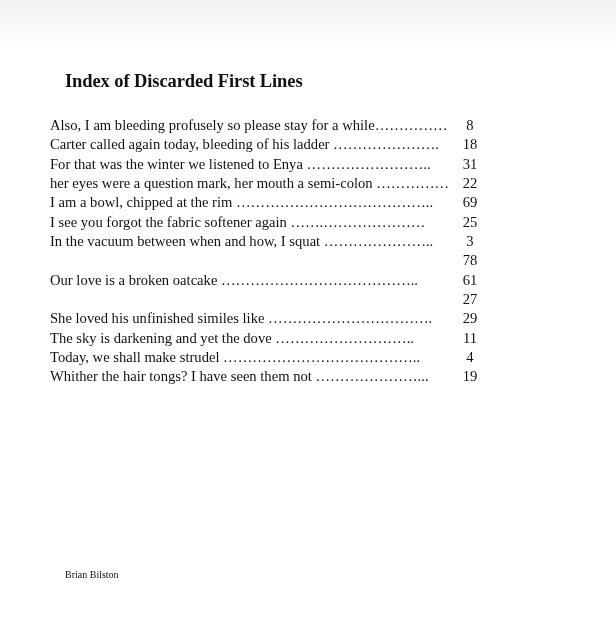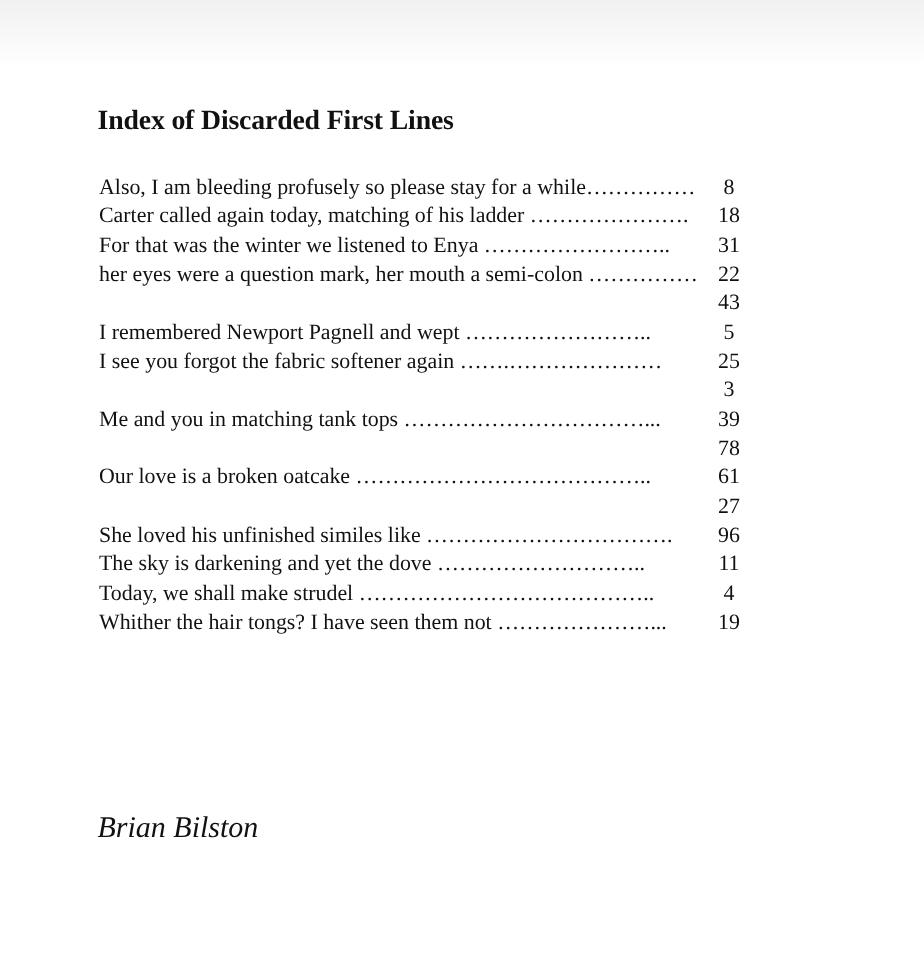--- a/index.html
+++ b/index.html
@@ -30,21 +30,21 @@
       position: absolute;
       left: 65px;
       top: 71px;
       font-size: 18.5px;
       font-weight: bold;
       letter-spacing: -0.1px;
       white-space: nowrap;
     }
     .index-list {
       position: absolute;
-      left: 66px;
+      left: 50px;
       top: 116px;
       width: 440px;
       margin: 0;
       padding: 0;
       list-style: none;
     }
     .entry {
       position: relative;
       height: 19.35px;
       font-size: 14.6px;
@@ -59,82 +59,75 @@
     .entry-page {
       position: absolute;
       right: 0;
       top: 0;
       width: 40px;
       text-align: center;
     }
     .author {
       position: absolute;
       left: 65px;
-      top: 541px;
-      font-size: 20px;
-      font-style: italic;
+      top: 569px;
+      font-size: 10px;
       white-space: nowrap;
     }
   </style>
 </head>
 <body>
 
 <div class="top-shade"></div>
 
 <div class="page">
   <div class="title">Index of Discarded First Lines</div>
 
   <ul class="index-list">
     <li class="entry">
       <span class="entry-text">Also, I am bleeding profusely so please stay for a while……………</span>
       <span class="entry-page">8</span>
     </li>
     <li class="entry">
-      <span class="entry-text">Carter called again today, matching of his ladder ………………….</span>
+      <span class="entry-text">Carter called again today, bleeding of his ladder ………………….</span>
       <span class="entry-page">18</span>
     </li>
     <li class="entry">
       <span class="entry-text">For that was the winter we listened to Enya ……………………..</span>
       <span class="entry-page">31</span>
     </li>
     <li class="entry">
       <span class="entry-text">her eyes were a question mark, her mouth a semi-colon ……………</span>
       <span class="entry-page">22</span>
     </li>
     <li class="entry">
-      <span class="entry-page">43</span>
-    </li>
-    <li class="entry">
-      <span class="entry-text">I remembered Newport Pagnell and wept ……………………..</span>
-      <span class="entry-page">5</span>
+      <span class="entry-text">I am a bowl, chipped at the rim …………………………………..</span>
+      <span class="entry-page">69</span>
     </li>
     <li class="entry">
       <span class="entry-text">I see you forgot the fabric softener again …….…………………</span>
       <span class="entry-page">25</span>
     </li>
     <li class="entry">
+      <span class="entry-text">In the vacuum between when and how, I squat …………………..</span>
       <span class="entry-page">3</span>
-    </li>
-    <li class="entry">
-      <span class="entry-text">Me and you in matching tank tops ……………………………...</span>
-      <span class="entry-page">39</span>
     </li>
     <li class="entry">
       <span class="entry-page">78</span>
     </li>
     <li class="entry">
       <span class="entry-text">Our love is a broken oatcake …………………………………..</span>
       <span class="entry-page">61</span>
     </li>
     <li class="entry">
       <span class="entry-page">27</span>
     </li>
     <li class="entry">
       <span class="entry-text">She loved his unfinished similes like …………………………….</span>
-      <span class="entry-page">96</span>
+      <span class="entry-page">29</span>
     </li>
     <li class="entry">
       <span class="entry-text">The sky is darkening and yet the dove ………………………..</span>
       <span class="entry-page">11</span>
     </li>
     <li class="entry">
       <span class="entry-text">Today, we shall make strudel …………………………………..</span>
       <span class="entry-page">4</span>
     </li>
     <li class="entry">

